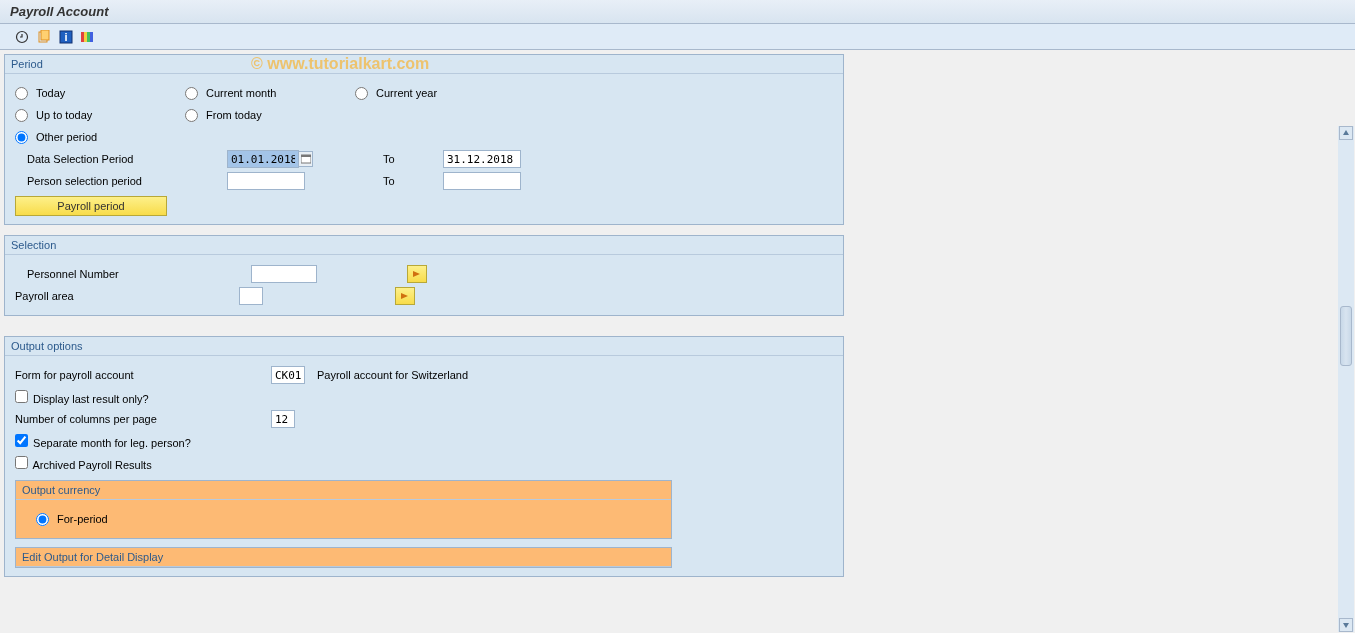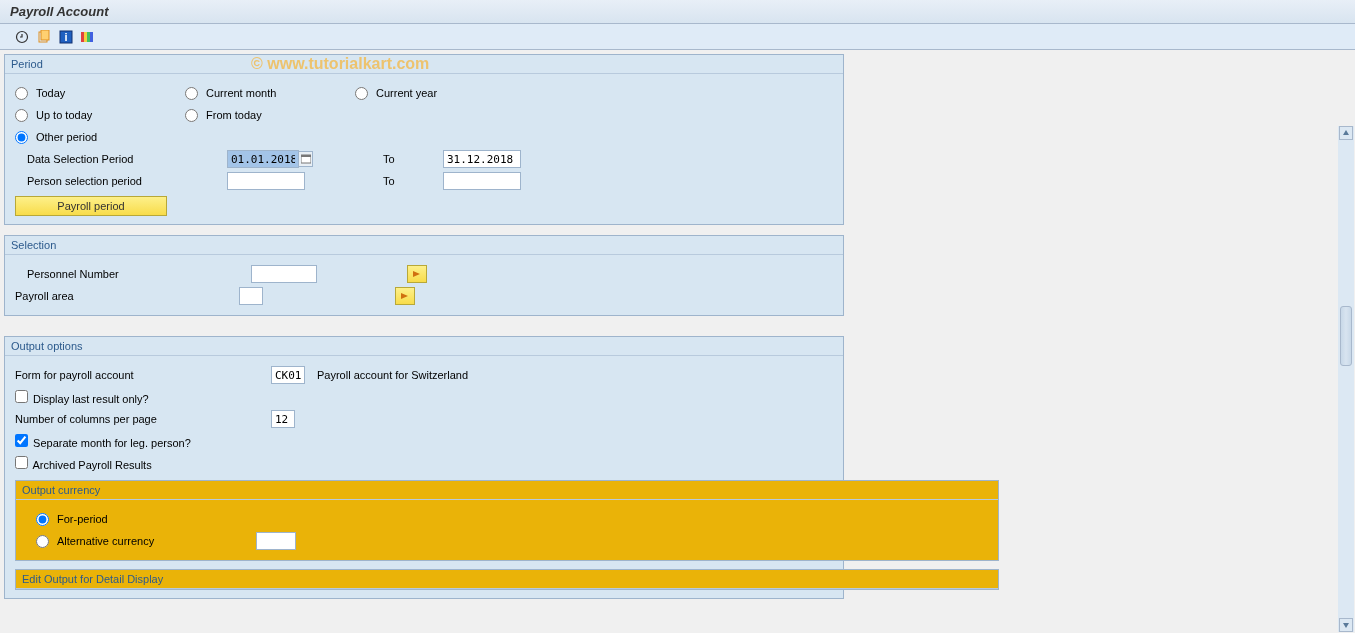--- a/index.html
+++ b/index.html
@@ -164,23 +164,23 @@
       background: linear-gradient(to bottom, #fdf08a 0%, #f8dc4a 100%);
       border: 1px solid #b8a838;
       cursor: pointer;
       display: inline-flex;
       align-items: center;
       justify-content: center;
       margin-left: 90px;
     }
     .inner-group {
       border: 1px solid #9eb4cc;
-      background: #eab308;
+      background: #fdba74;
       margin-top: 6px;
-      width: 984px;
+      width: 657px;
     }
     .checkbox-row {
       display: flex;
       align-items: center;
       height: 22px;
     }
     .watermark {
       position: absolute;
       top: 42px;
       left: 251px;
@@ -383,27 +383,20 @@
 
         <div class="inner-group">
           <div class="group-title">Output currency</div>
           <div class="group-body" style="padding-left:20px">
             <div class="radio-row">
               <label>
                 <input type="radio" name="currency" checked="" style="">
                 <span>For-period</span>
               </label>
             </div>
-            <div class="radio-row">
-              <label style="width:220px">
-                <input type="radio" name="currency" style="">
-                <span>Alternative currency</span>
-              </label>
-              <input class="text-input" style="width: 40px;">
-            </div>
           </div>
         </div>
 
         <div class="inner-group" style="margin-top:8px">
           <div class="group-title">Edit Output for Detail Display</div>
         </div>
       </div>
     </div>
 
   </div>

